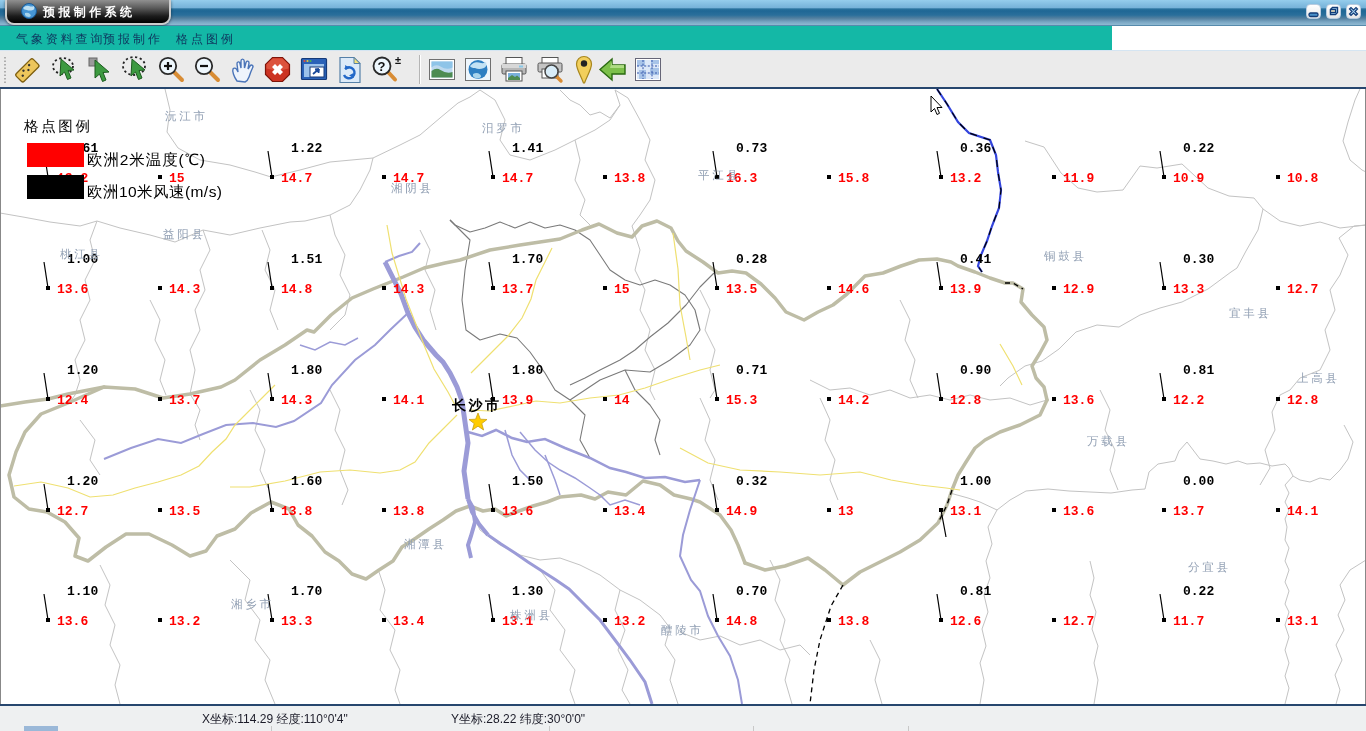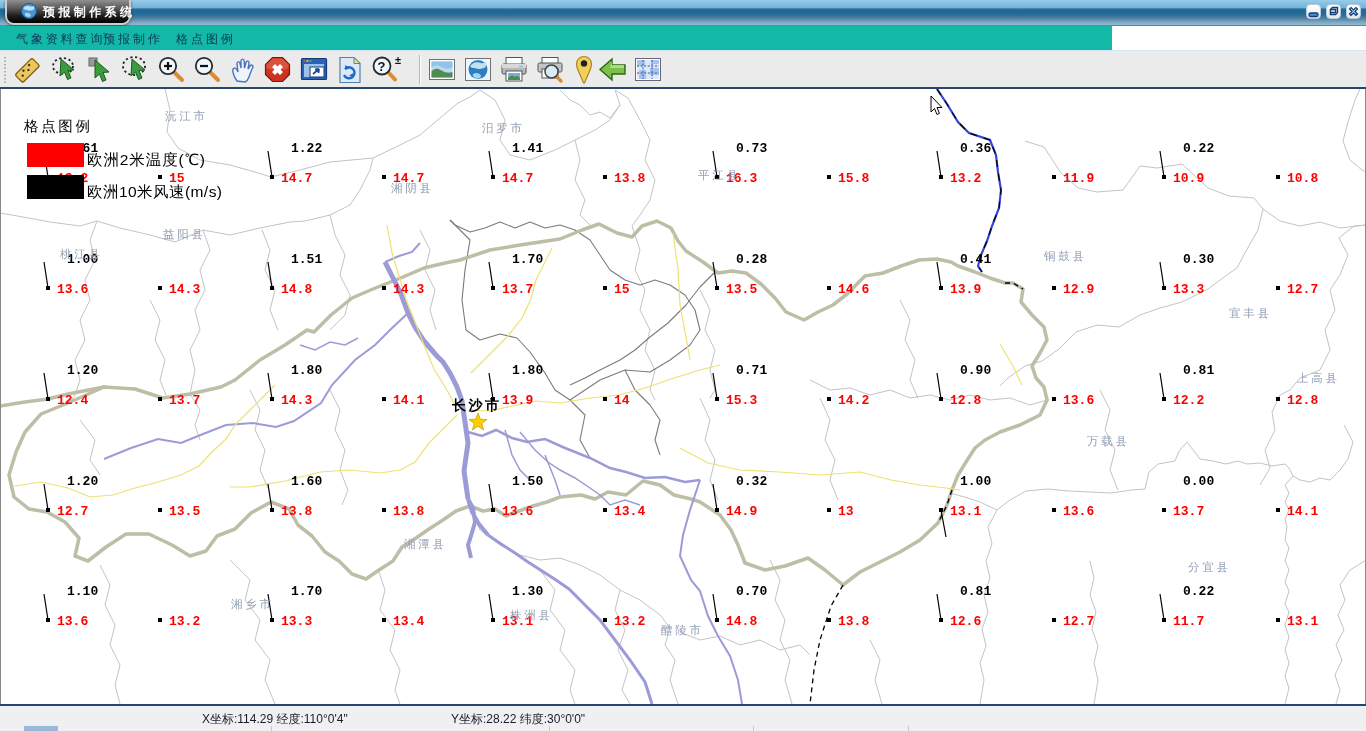--- a/index.html
+++ b/index.html
@@ -1,17 +1,17 @@
 <!DOCTYPE html>
 <html><head>
 <meta charset="utf-8">
 <style>
 html,body{margin:0;padding:0;width:1366px;height:731px;overflow:hidden;background:#fff;font-family:"Liberation Sans",sans-serif;}
 #titlebar{position:absolute;left:0;top:0;width:1366px;height:26px;background:linear-gradient(to bottom,#96cdec 0%,#85bfe2 15%,#77b2d8 30%,#2b739e 34%,#1f6795 42%,#2a6f9b 58%,#527f9f 70%,#7ba7c4 85%,#8fb9d2 96%,#215e89 100%);}
-#apptab{position:absolute;left:5px;top:0px;width:122px;height:23px;border-radius:0 0 9px 9px;border:2px solid #cdcdcd;border-top:none;background:linear-gradient(to bottom,#909090 0%,#5a5a5a 35%,#1c1c1c 70%,#000 100%);box-shadow:0 1px 3px rgba(0,0,0,.5);}
+#apptab{position:absolute;left:5px;top:0px;width:122px;height:23px;border-radius:0 0 9px 9px;border:2px solid #cdcdcd;border-top:none;background:linear-gradient(to bottom,#909090 0%,#5a5a5a 35%,#1c1c1c 70%,#000 100%);box-shadow:0 1px 3px rgba(0,0,0,.5);padding-left:40px;}
 #apptab span{position:absolute;left:36px;top:4px;color:#fff;font-size:12px;font-weight:bold;letter-spacing:3.4px;white-space:nowrap;}
 .winbtn{position:absolute;top:4px;width:15px;height:15px;background:linear-gradient(to bottom,#fff,#e8e8e8);border-radius:4px;border:1px solid #b8cce0;box-sizing:border-box;}
 #menubar{position:absolute;left:0;top:26px;width:1112px;height:24px;background:#14b8a6;color:#0f3a60;font-size:12px;}
 #menubar span{position:absolute;top:5px;letter-spacing:2.9px;}
 #toolbar{position:absolute;left:0;top:50px;width:1366px;height:37px;background:#ebebeb;border-top:1px solid #d5e5f2;}
 #toolbar .sep{position:absolute;top:4px;width:1px;height:29px;background:#b5b5b5;border-right:1px solid #fff;}
 #tbline{position:absolute;left:0;top:87px;width:1366px;height:2px;background:#26466e;}
 .ticon{position:absolute;top:4px;}
 #maparea{position:absolute;left:0;top:89px;width:1366px;height:615px;background:#fff;}
 #statusline{position:absolute;left:0;top:704px;width:1366px;height:2px;background:#26466e;}

